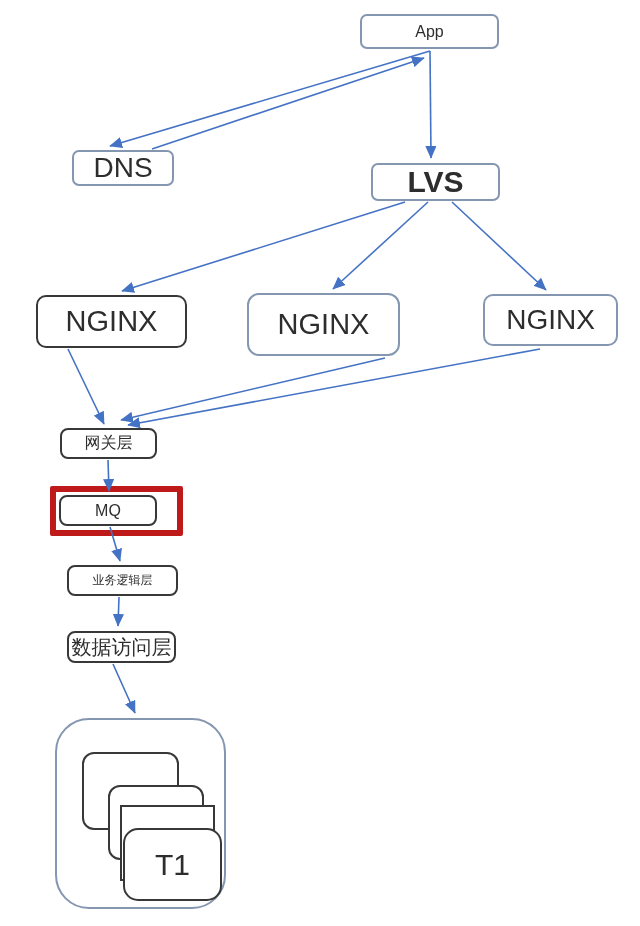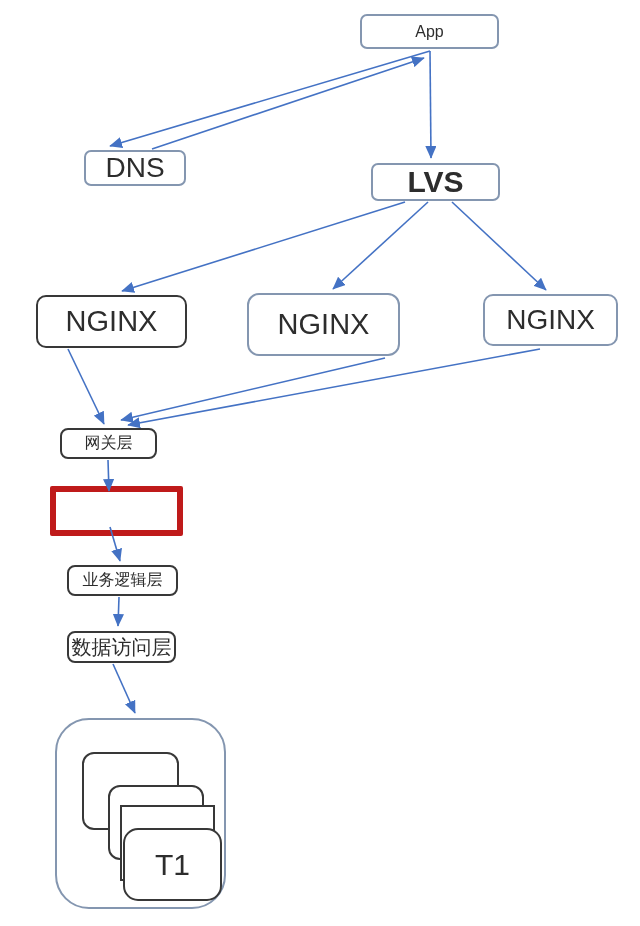--- a/index.html
+++ b/index.html
@@ -20,31 +20,31 @@
     align-items: center;
     justify-content: center;
     color: #2d2d2d;
     z-index: 10;
     white-space: nowrap;
   }
   .border-blue { border: 2px solid #8496b0; }
   .border-dark { border: 2.5px solid #383838; }
 
   #node-app        { left: 360px; top: 14px;  width: 139px; height: 35px; font-size: 16px; border-radius: 7px; }
-  #node-dns        { left: 84px;  top: 150px; width: 102px; height: 36px; font-size: 28px; border-radius: 7px; }
+  #node-dns        { left: 72px;  top: 150px; width: 102px; height: 36px; font-size: 28px; border-radius: 7px; }
   #node-lvs        { left: 371px; top: 163px; width: 129px; height: 38px; font-size: 30px; border-radius: 7px; font-weight: bold; }
   #node-nginx-1    { left: 36px;  top: 295px; width: 151px; height: 53px; font-size: 29px; border-radius: 10px; }
   #node-nginx-2    { left: 247px; top: 293px; width: 153px; height: 63px; font-size: 29px; border-radius: 12px; border-width: 2.5px; }
   #node-nginx-3    { left: 483px; top: 294px; width: 135px; height: 52px; font-size: 28px; border-radius: 10px; }
   #node-gateway    { left: 60px;  top: 428px; width: 97px;  height: 31px; font-size: 16px; border-radius: 8px; text-align: right; }
   #mq-highlight    { left: 50px;  top: 486px; width: 133px; height: 50px;
                      border: 6px solid #bf1a1a; border-radius: 2px;
                      position: absolute; box-sizing: border-box; z-index: 2; background: transparent; }
   #node-mq         { left: 59px;  top: 495px; width: 98px;  height: 31px; font-size: 16px; border-radius: 8px; border-width: 2px; }
-  #node-business   { left: 67px;  top: 565px; width: 111px; height: 31px; font-size: 16px; border-radius: 8px; }
+  #node-business   { left: 67px;  top: 565px; width: 111px; height: 31px; font-size: 12px; border-radius: 8px; }
   #node-dataaccess { left: 67px;  top: 631px; width: 109px; height: 32px; font-size: 20px; border-radius: 8px; }
 
   #database-cluster { left: 55px; top: 718px; width: 171px; height: 191px; border-radius: 34px; z-index: 10; }
   .db-card {
     position: absolute;
     box-sizing: border-box;
     background: #ffffff;
     border: 2px solid #383838;
     display: flex;
     align-items: center;
@@ -94,20 +94,21 @@
 
   <div id="mq-highlight"></div>
 
   <div class="node border-blue" id="node-app">App</div>
   <div class="node border-blue" id="node-dns">DNS</div>
   <div class="node border-blue" id="node-lvs">LVS</div>
   <div class="node border-dark" id="node-nginx-1">NGINX</div>
   <div class="node border-blue" id="node-nginx-2">NGINX</div>
   <div class="node border-blue" id="node-nginx-3">NGINX</div>
   <div class="node border-dark" id="node-gateway">网关层</div>
+  <div class="node border-dark" id="node-mq">MQ</div>
   <div class="node border-dark" id="node-business">业务逻辑层</div>
   <div class="node border-dark" id="node-dataaccess">数据访问层</div>
 
   <div class="node border-blue" id="database-cluster">
     <div class="db-card" id="db-card-1"></div>
     <div class="db-card" id="db-card-2"></div>
     <div class="db-card" id="db-card-3"></div>
     <div class="db-card" id="db-card-4">T1</div>
   </div>
 

